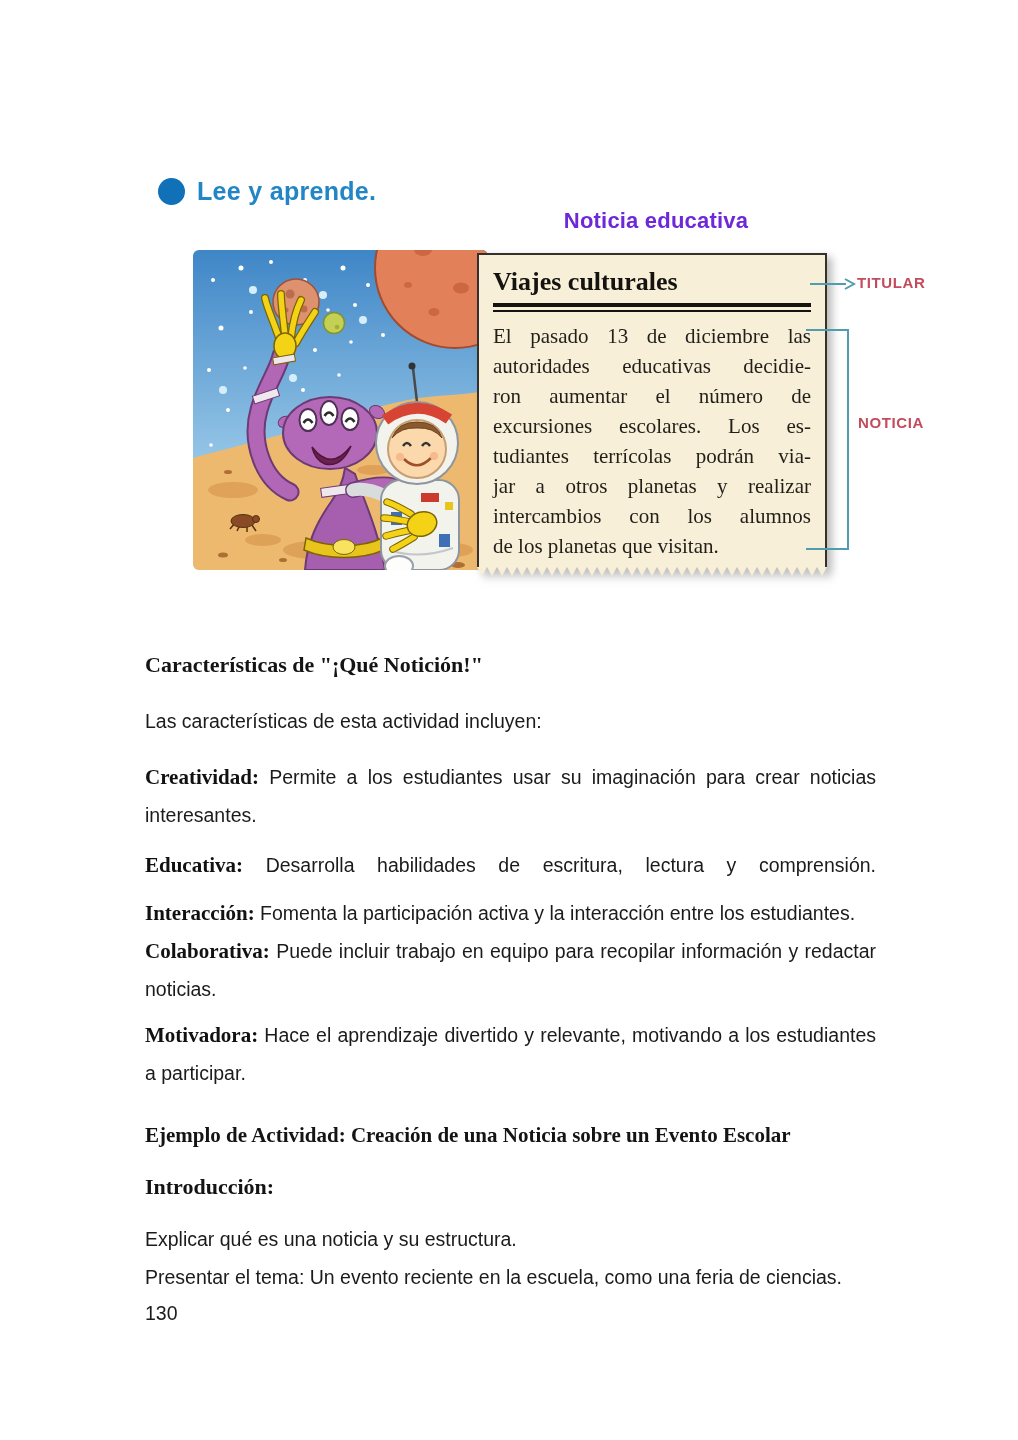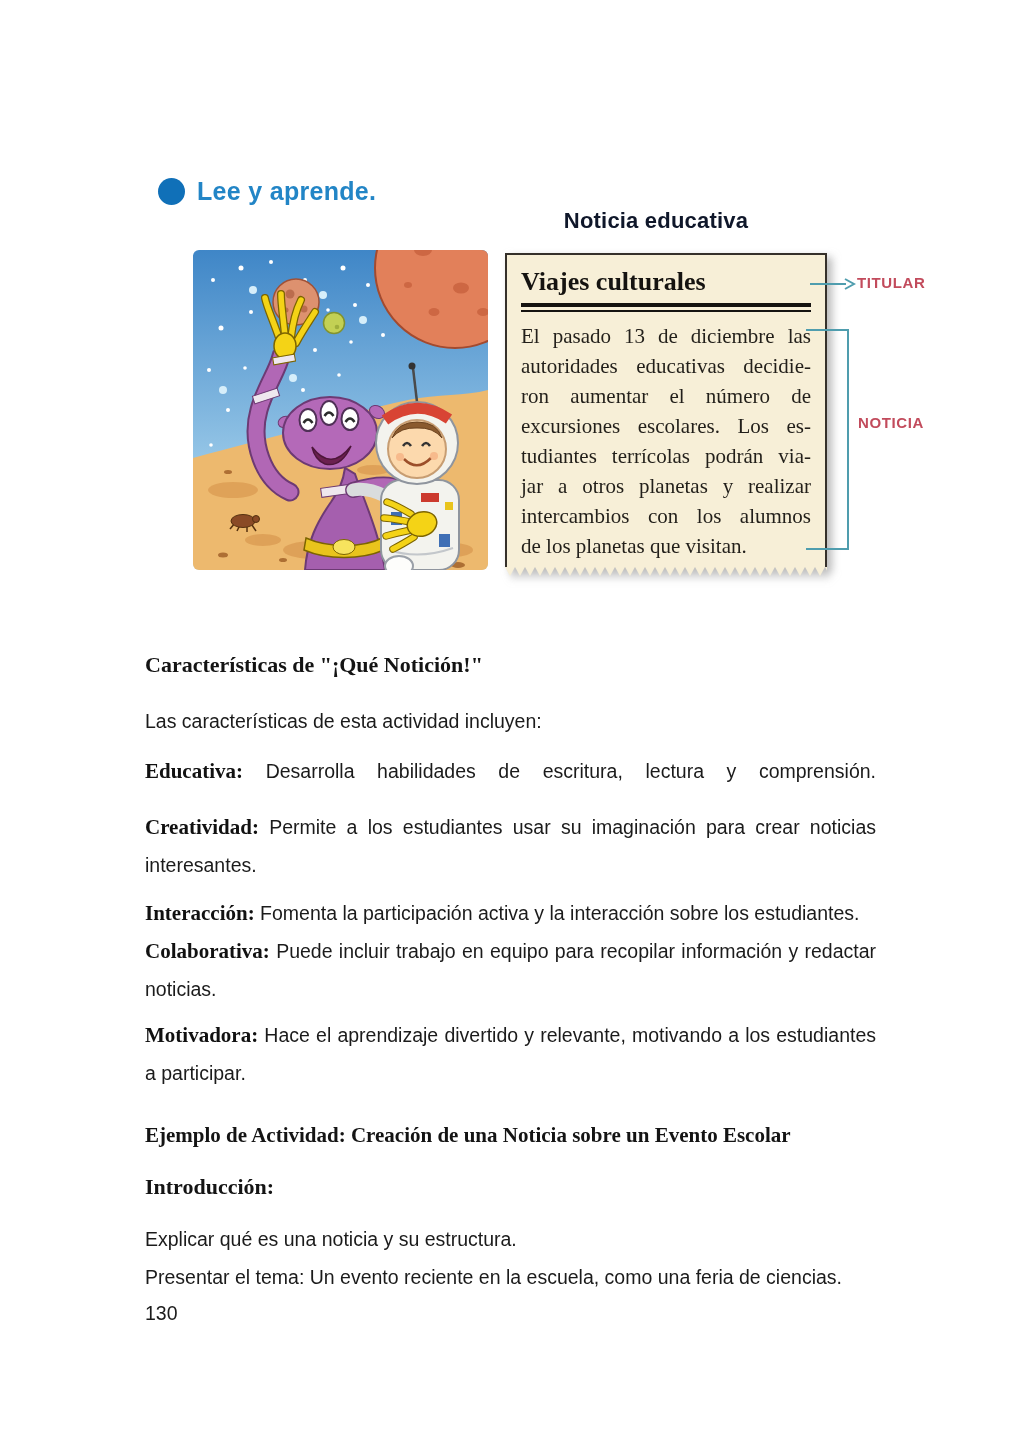--- a/index.html
+++ b/index.html
@@ -8,27 +8,27 @@
          font-family:"Liberation Sans", sans-serif; color:#1b1b1b; }
   .page { position:absolute; inset:0; background:#fff; overflow:hidden; }
 
   
   .lee-header { position:absolute; left:158px; top:177px; display:flex; align-items:center; }
   .bullet { width:27px; height:27px; border-radius:50%; background:#1070b8; }
   .lee-label { margin-left:12px; font-size:25px; font-weight:600; color:#2285c6; letter-spacing:.3px; }
 
   
   .fig-caption { position:absolute; left:505px; top:208px; width:302px; text-align:center;
-                 font-size:22px; font-weight:bold; color:#0f172a; letter-spacing:.2px; }
+                 font-size:22px; font-weight:bold; color:#6d28d9; letter-spacing:.2px; }
 
   .illus { position:absolute; left:193px; top:250px; width:295px; height:320px;
            border-radius:6px; overflow:hidden; }
   .illus svg { display:block; }
 
-  .newsprint-wrap { position:absolute; left:505px; top:253px; width:322px;
+  .newsprint-wrap { position:absolute; left:477px; top:253px; width:350px;
                     filter:drop-shadow(5px 4px 4px rgba(130,130,130,.55)); }
   .newsprint { background:#f7efd7; border:2px solid #35302a; border-bottom:none;
                padding:10px 14px 6px 14px; }
   .news-headline { font-family:"Liberation Serif", serif; font-weight:bold;
                    font-size:26px; line-height:34px; color:#151310; }
   .headline-rule { height:9px; border-top:4px solid #151310; border-bottom:2px solid #151310;
                    margin:4px 0 9px 0; }
   .news-line { font-family:"Liberation Serif", serif; font-size:21px; line-height:30px;
                color:#221f1a; text-align:justify; text-align-last:justify; }
   .news-line.last { text-align-last:left; }
@@ -281,25 +281,25 @@
   <svg class="noticia-bracket" width="46" height="224" xmlns="http://www.w3.org/2000/svg">
     <path d="M0,2 H42 V221 H0" fill="none" stroke="#4f9dae" stroke-width="2"></path>
   </svg>
   <div class="annot-label noticia-label">NOTICIA</div>
 
   <div class="text-col">
     <div class="h-serif">Características de "¡Qué Notición!"</div>
 
     <p class="body intro-line">Las características de esta actividad incluyen:</p>
 
+    <p class="body item item-1"><span class="lead">Creatividad:</span> <span>Permite a los estudiantes usar su imaginación para crear noticias interesantes.</span></p>
+
     <p class="body item item-2"><span class="lead">Educativa:</span> <span>Desarrolla habilidades de escritura, lectura y comprensión.</span></p>
 
-    <p class="body item item-1"><span class="lead">Creatividad:</span> <span>Permite a los estudiantes usar su imaginación para crear noticias interesantes.</span></p>
-
-    <p class="body item item-3"><span class="lead">Interacción:</span> <span>Fomenta la participación activa y la interacción sobre los estudiantes.</span></p>
+    <p class="body item item-3"><span class="lead">Interacción:</span> <span>Fomenta la participación activa y la interacción entre los estudiantes.</span></p>
 
     <p class="body item item-4"><span class="lead">Colaborativa:</span> <span>Puede incluir trabajo en equipo para recopilar información y redactar noticias.</span></p>
 
     <p class="body item item-5"><span class="lead">Motivadora:</span> <span>Hace el aprendizaje divertido y relevante, motivando a los estudiantes a participar.</span></p>
 
     <div class="h-serif h2">Ejemplo de Actividad: Creación de una Noticia sobre un Evento Escolar</div>
 
     <div class="h-serif h3">Introducción:</div>
 
     <p class="body step-1">Explicar qué es una noticia y su estructura.</p>

